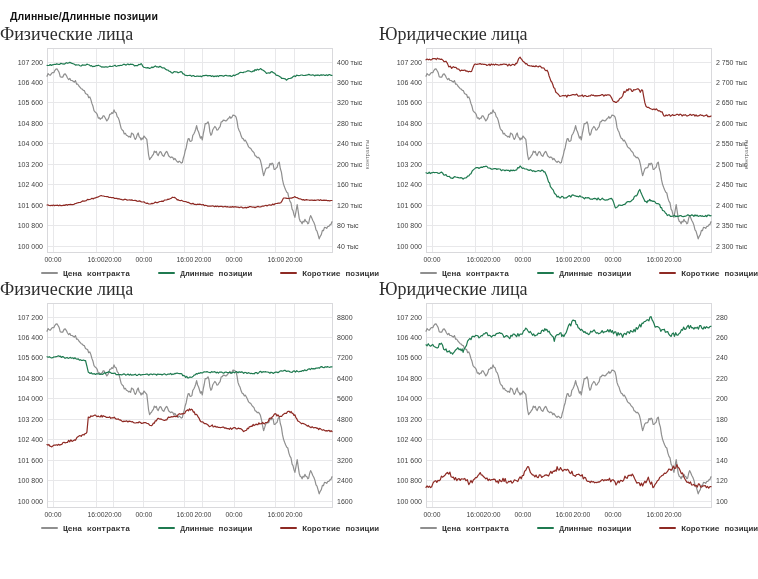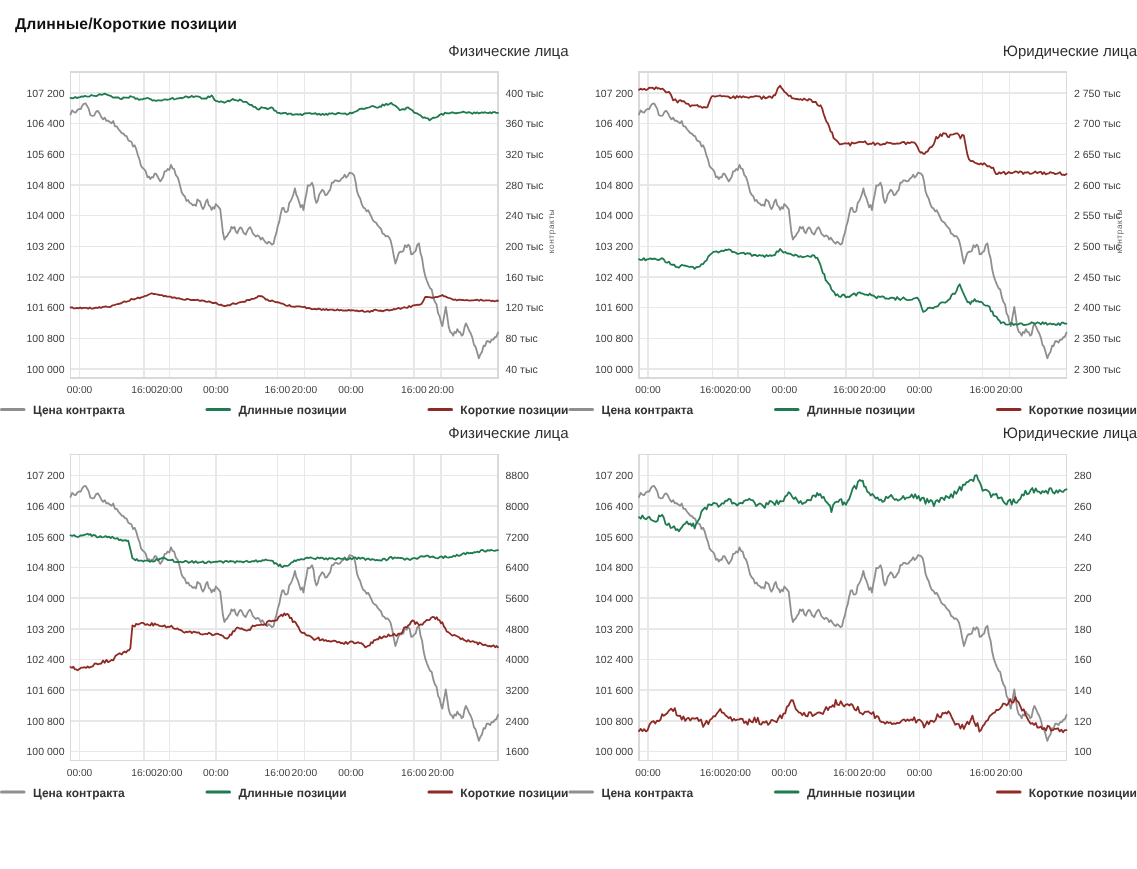--- a/index.html
+++ b/index.html
@@ -8,41 +8,41 @@
     font-family:"Liberation Sans", sans-serif;
   }
   .section-header {
     font-size:10.5px; font-weight:bold; color:#111;
     padding:10px 0 2px 10px; letter-spacing:0.1px;
   }
   .section-header.second { margin-top:18px; }
   .row { display:flex; }
   .chart { width:379px; }
   .chart-title {
-    text-align:right; font-size:10px; color:#2e2e2e;
-    padding-top:3px; height:15px; line-height:15px;
+    text-align:left; font-size:18px; color:#2e2e2e;
+    padding-top:3px; height:15px; line-height:15px;font-family:Liberation Serif, serif;
   }
   .plot { width:379px; height:224px; }
   .plot svg { display:block; font-family:"Liberation Sans", sans-serif; }
   .tick { font-size:7px; fill:#3f3f3f; }
   .xtick { font-size:6.8px; fill:#3f3f3f; }
   .axlab { font-size:5.5px; fill:#666; letter-spacing:0.4px; }
   .legend {
-    display:flex; justify-content:space-between; align-items:center; gap:28px;
-    font-size:8px; font-weight:bold; color:#333; height:12px; margin-top:1px;
+    display:flex; justify-content:flex-end; align-items:center; gap:28px;
+    font-size:8px; font-weight:bold; color:#333; height:12px; margin-top:1px;font-family:Liberation Mono, monospace;
   }
   .legend-item { display:flex; align-items:center; gap:5px; }
   .dash { display:inline-block; width:17px; height:2px; border-radius:1px; }
 </style>
 </head>
 <body>
 
 <div class="page">
 
-  <div class="section-header">Длинные/Короткие позиции</div>
+  <div class="section-header">Длинные/Длинные позиции</div>
 
   <div class="row">
     <div class="chart">
       <div class="chart-title">Физические лица</div>
       <div class="plot">
           <svg width="379" height="224" viewBox="0 0 379 224">
             <line x1="47" y1="20.0" x2="332" y2="20.0" stroke="#e8e8ea" stroke-width="1" shape-rendering="crispEdges"></line>
             <text class="tick" x="43" y="22.5" text-anchor="end">107 200</text>
             <text class="tick" x="337" y="22.5">400 тыс</text>
             <line x1="47" y1="40.4" x2="332" y2="40.4" stroke="#e8e8ea" stroke-width="1" shape-rendering="crispEdges"></line>

